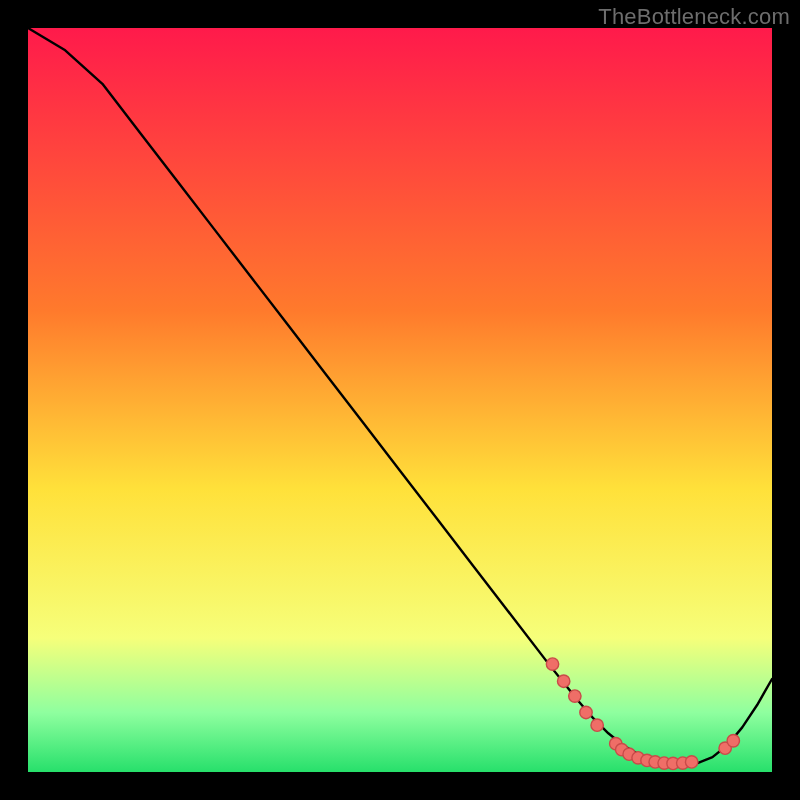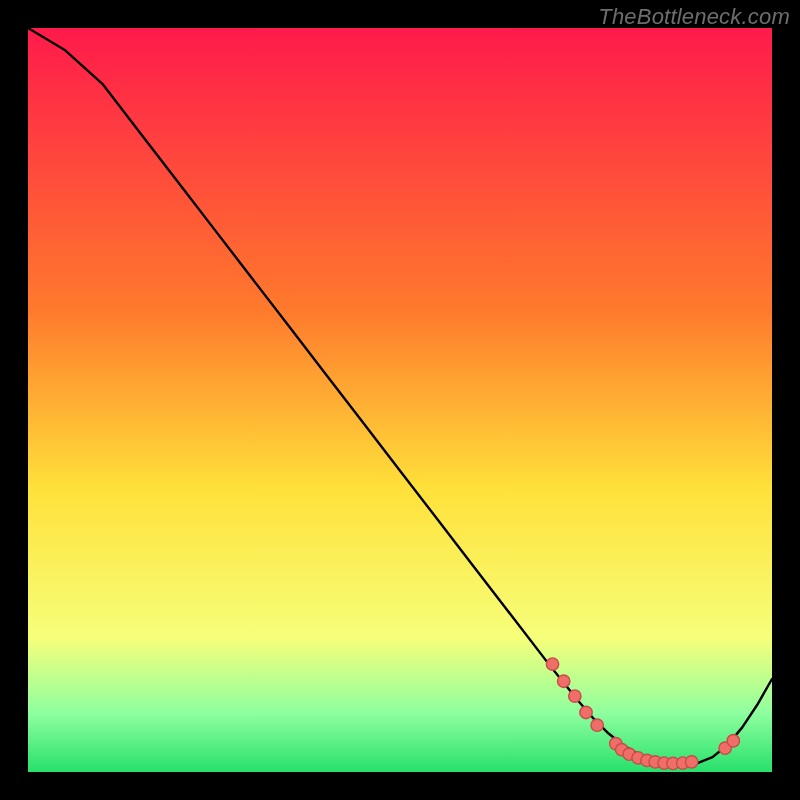--- a/index.html
+++ b/index.html
@@ -18,21 +18,20 @@
   svg { display: block; }
   .watermark {
     position: absolute;
     top: 4px;
     right: 10px;
     font-family: Arial, Helvetica, sans-serif;
     font-size: 22px;
     color: #6d6d6d;
     letter-spacing: 0.2px;
     user-select: none;
-    font-style: italic;
   }
 </style>
 </head>
 <body>
 
 <div class="stage">
   <svg id="svg" width="800" height="800" viewBox="0 0 800 800">
       <rect x="0" y="0" width="800" height="800" fill="#000000"></rect>
       <defs>
         <linearGradient id="bg" x1="0" y1="0" x2="0" y2="1">

